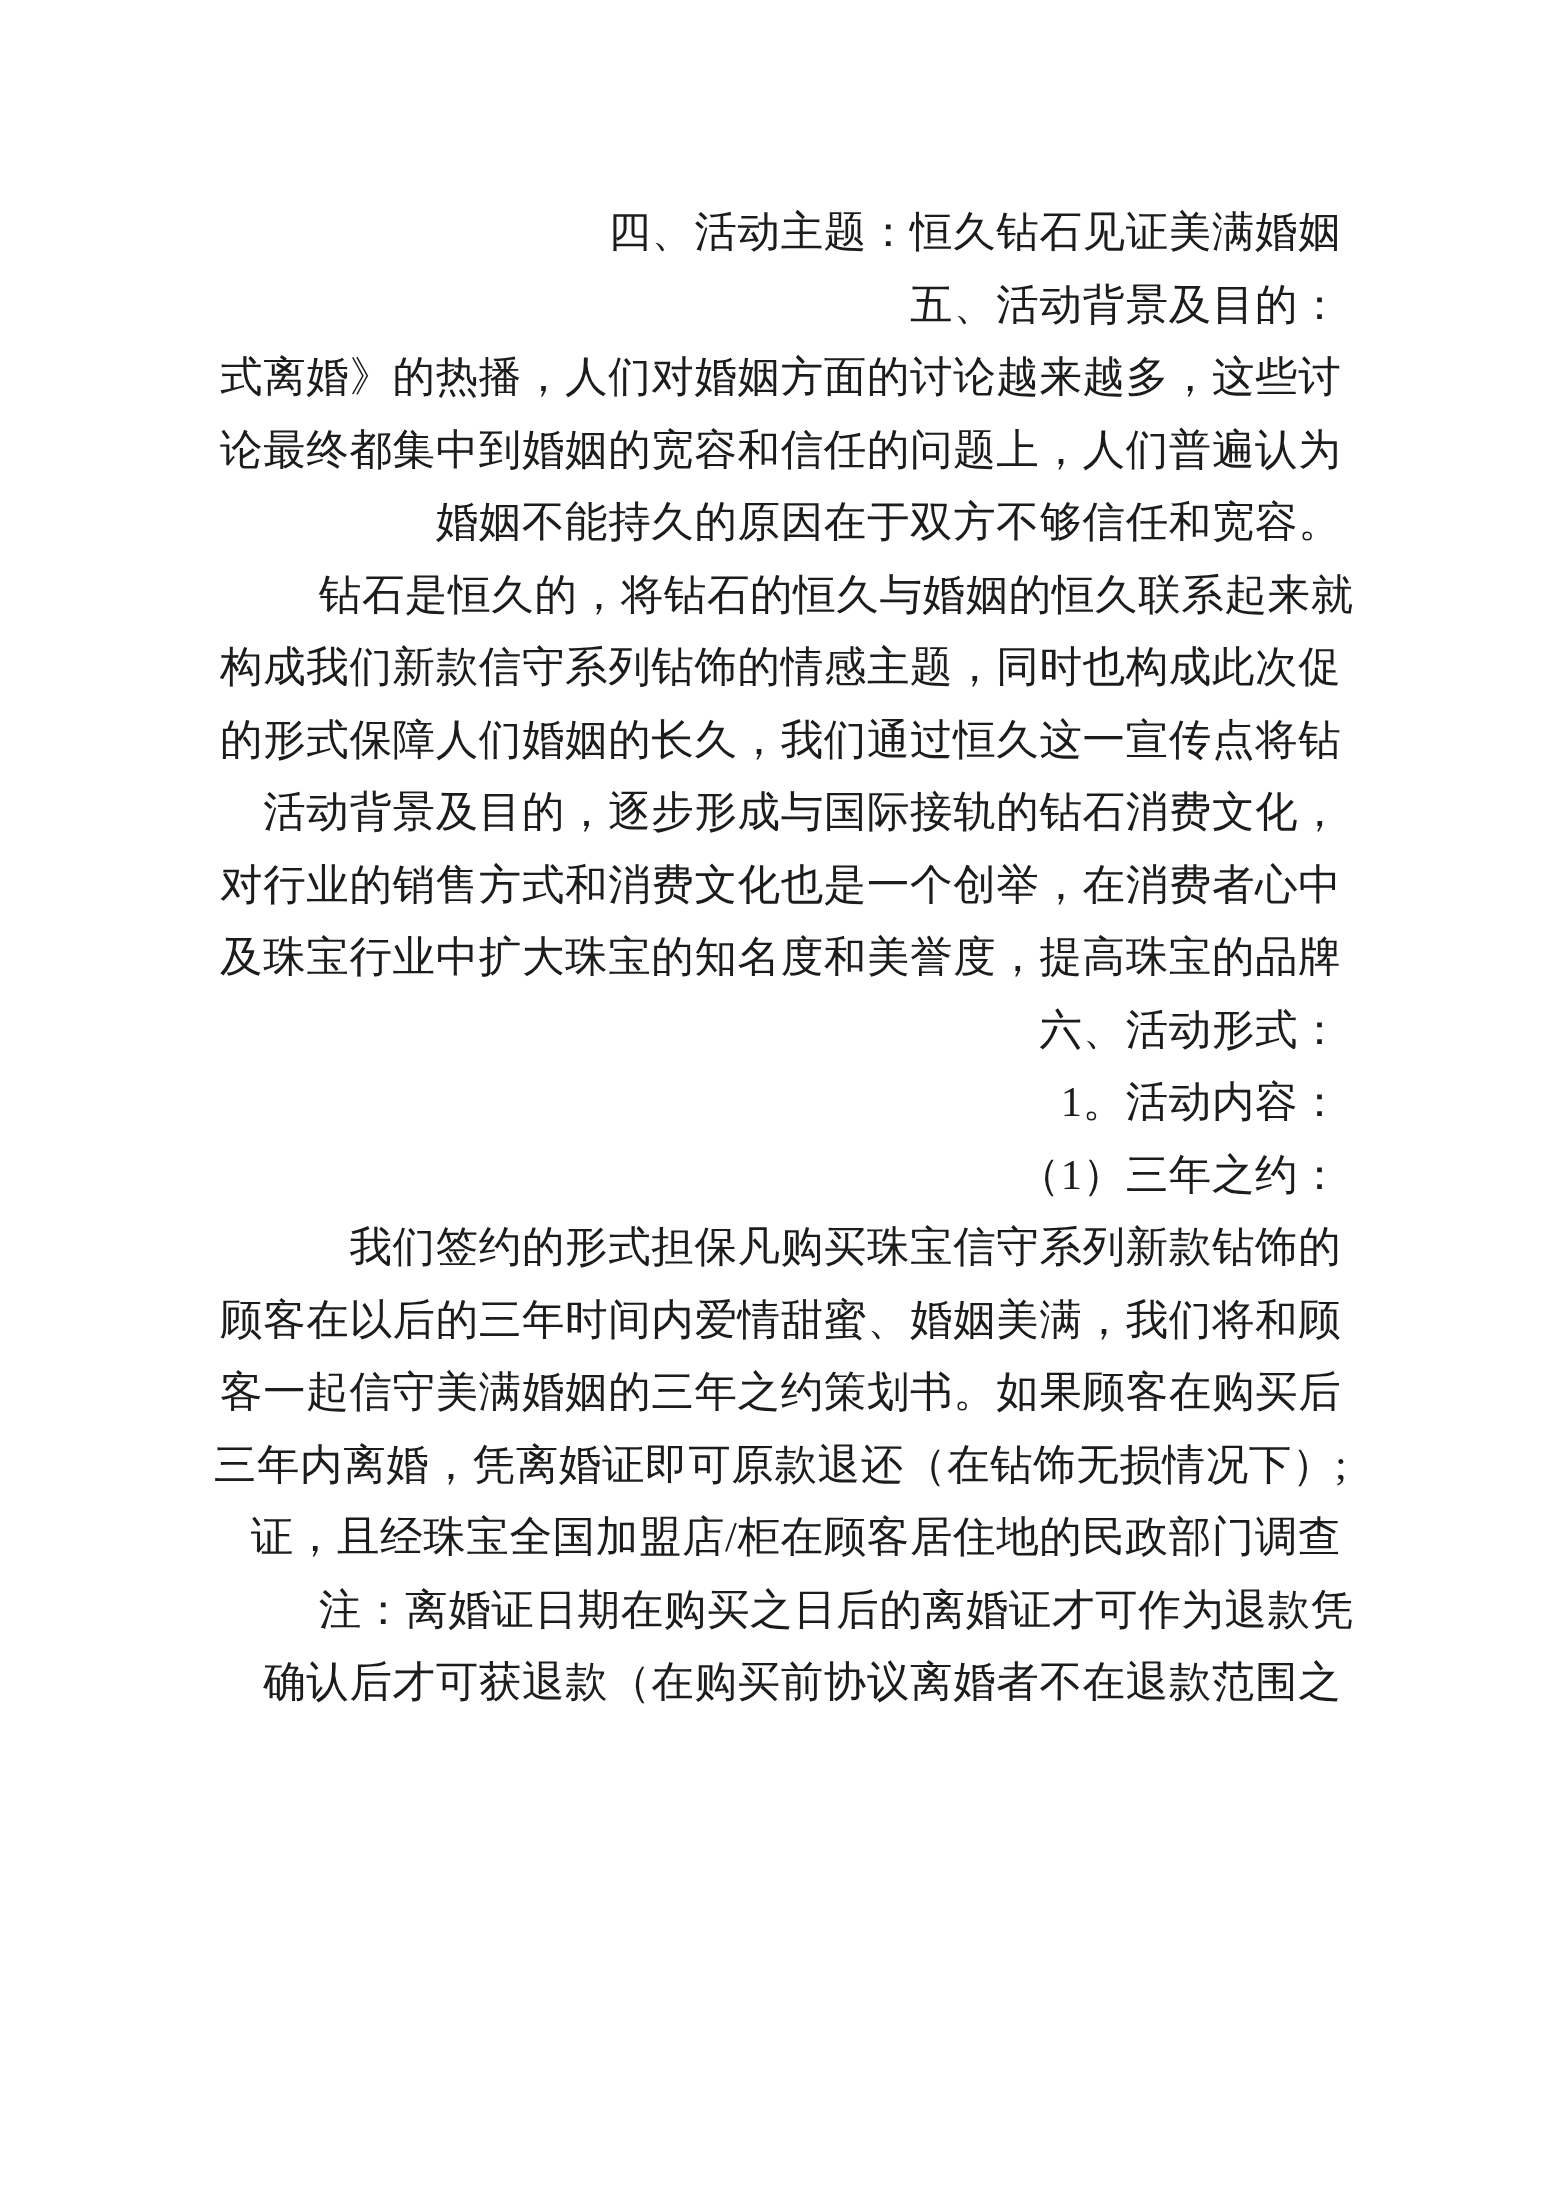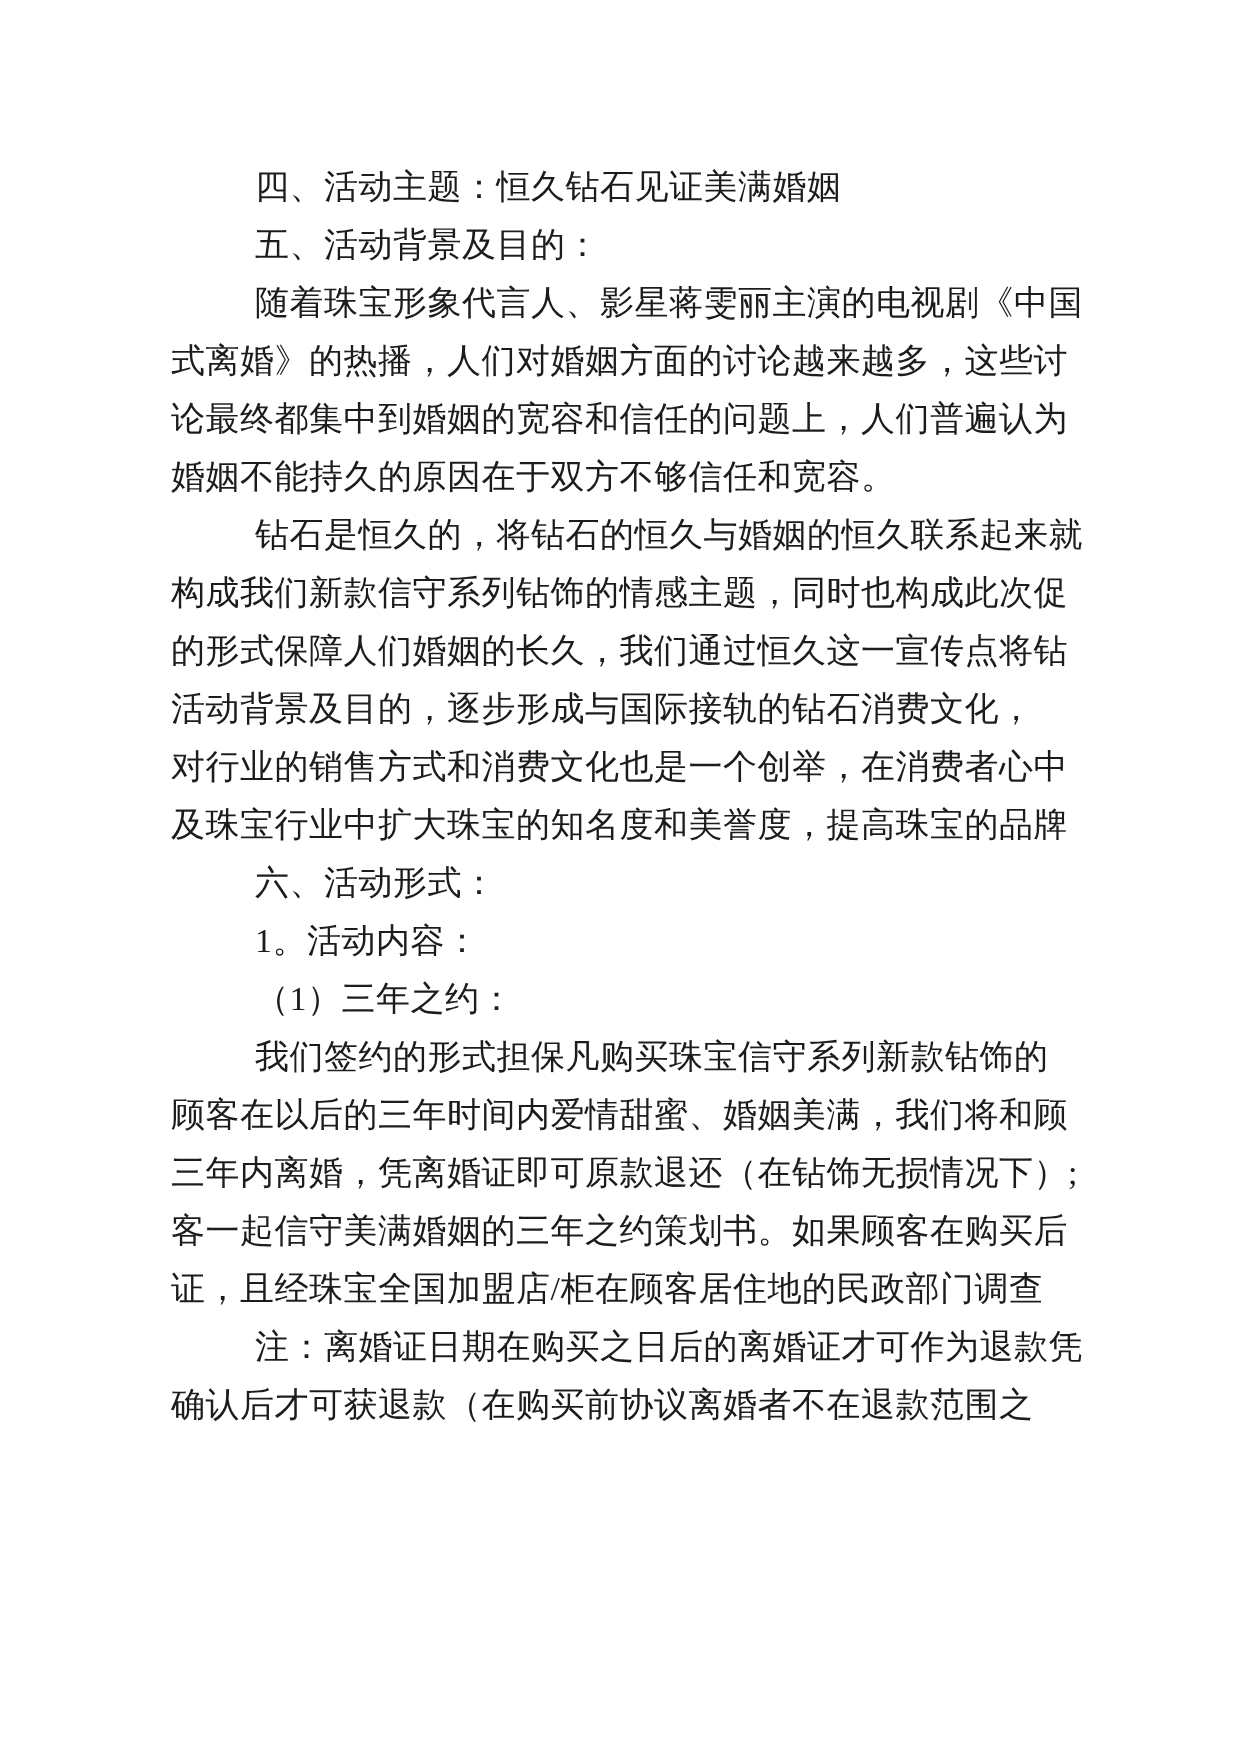--- a/index.html
+++ b/index.html
@@ -18,51 +18,50 @@
   .doc {
     position: absolute;
     left: 171px;
     top: 158px;
     width: 902px;
     color: #1c1c1c;
     font-size: 34px;
     line-height: 58px;
     letter-spacing: 0.5px;
     font-weight: 400;
-    text-align: left;
+    text-align: right;
     white-space: nowrap;
   }
   .ln {
     height: 58px;
   }
   .ind {
     padding-left: 84px;
   }
 </style>
 </head>
 <body>
 
 <div class="page">
   <div class="doc">
     <div class="ln ind">四、活动主题：恒久钻石见证美满婚姻</div>
     <div class="ln ind">五、活动背景及目的：</div>
-    <div class="ln ind">随着珠宝形象代言人、影星蒋雯丽主演的电视剧《中国</div>
     <div class="ln">式离婚》的热播，人们对婚姻方面的讨论越来越多，这些讨</div>
     <div class="ln">论最终都集中到婚姻的宽容和信任的问题上，人们普遍认为</div>
     <div class="ln">婚姻不能持久的原因在于双方不够信任和宽容。</div>
     <div class="ln ind">钻石是恒久的，将钻石的恒久与婚姻的恒久联系起来就</div>
     <div class="ln">构成我们新款信守系列钻饰的情感主题，同时也构成此次促</div>
     <div class="ln">的形式保障人们婚姻的长久，我们通过恒久这一宣传点将钻</div>
     <div class="ln">活动背景及目的，逐步形成与国际接轨的钻石消费文化，</div>
     <div class="ln">对行业的销售方式和消费文化也是一个创举，在消费者心中</div>
     <div class="ln">及珠宝行业中扩大珠宝的知名度和美誉度，提高珠宝的品牌</div>
     <div class="ln ind">六、活动形式：</div>
     <div class="ln ind">1。活动内容：</div>
     <div class="ln ind">（1）三年之约：</div>
     <div class="ln ind">我们签约的形式担保凡购买珠宝信守系列新款钻饰的</div>
     <div class="ln">顾客在以后的三年时间内爱情甜蜜、婚姻美满，我们将和顾</div>
+    <div class="ln">客一起信守美满婚姻的三年之约策划书。如果顾客在购买后</div>
     <div class="ln">三年内离婚，凭离婚证即可原款退还（在钻饰无损情况下）;</div>
-    <div class="ln">客一起信守美满婚姻的三年之约策划书。如果顾客在购买后</div>
     <div class="ln">证，且经珠宝全国加盟店/柜在顾客居住地的民政部门调查</div>
     <div class="ln ind">注：离婚证日期在购买之日后的离婚证才可作为退款凭</div>
     <div class="ln">确认后才可获退款（在购买前协议离婚者不在退款范围之</div>
   </div>
 </div>
 
 </body></html>

